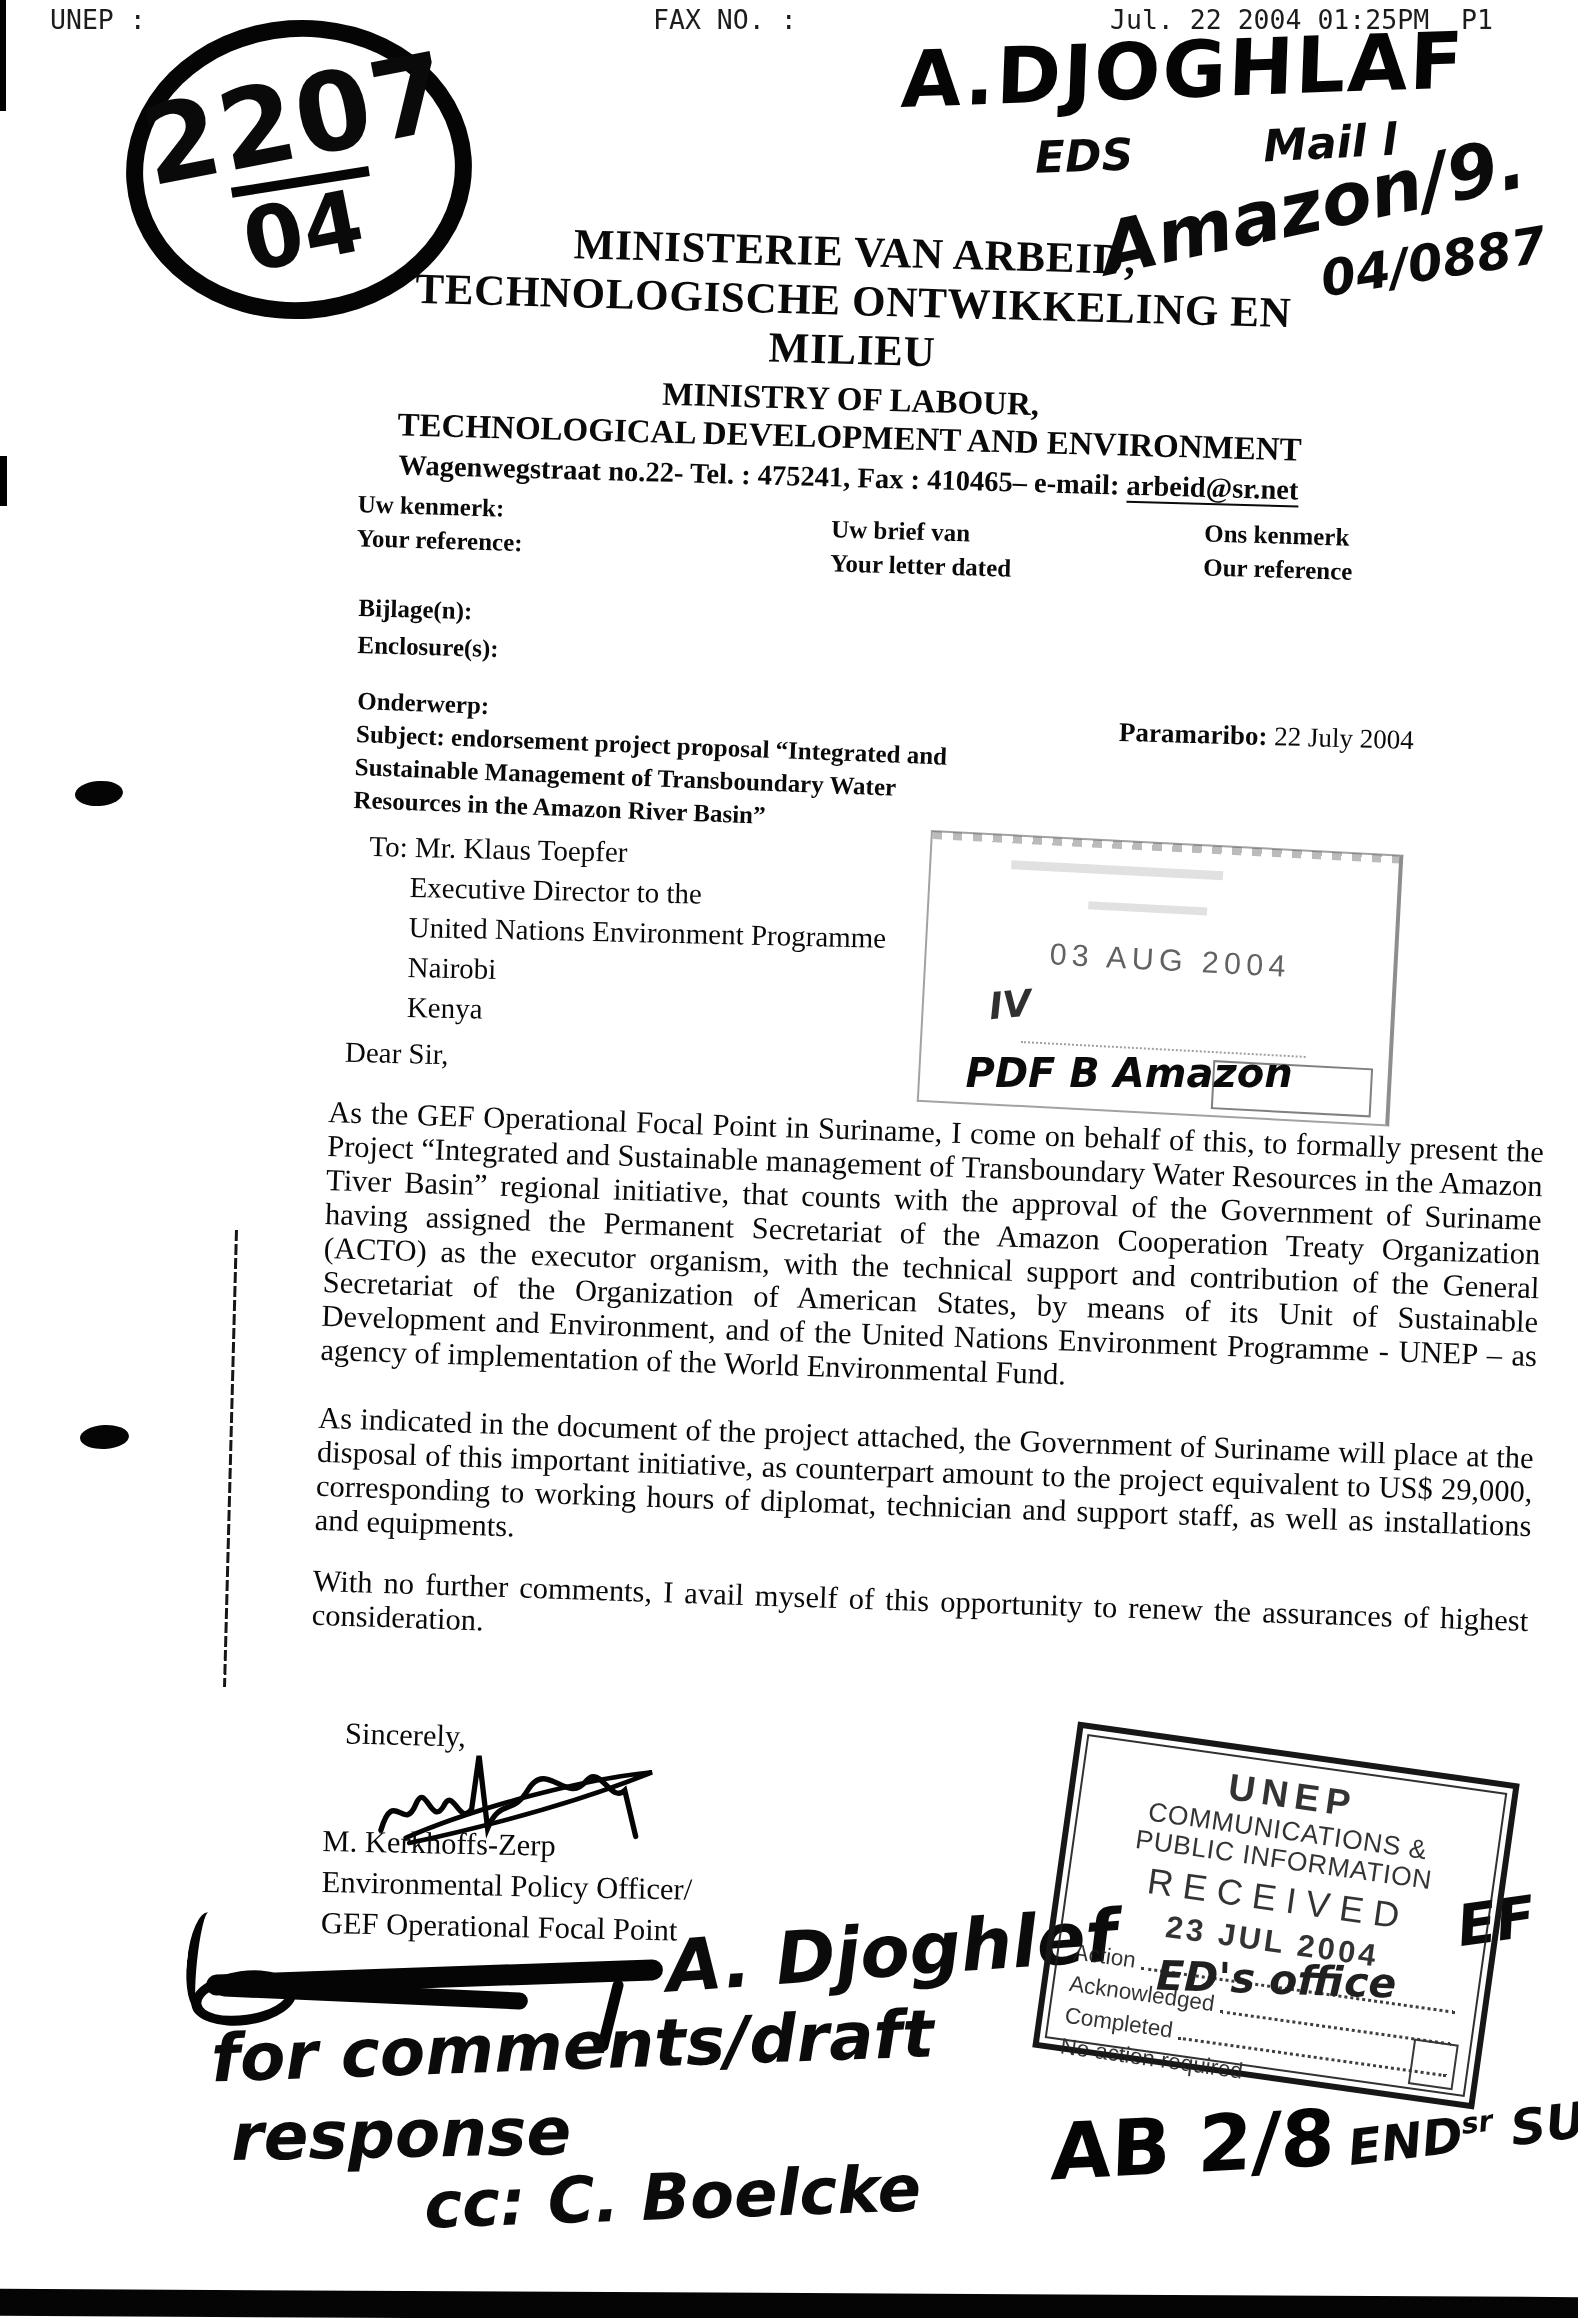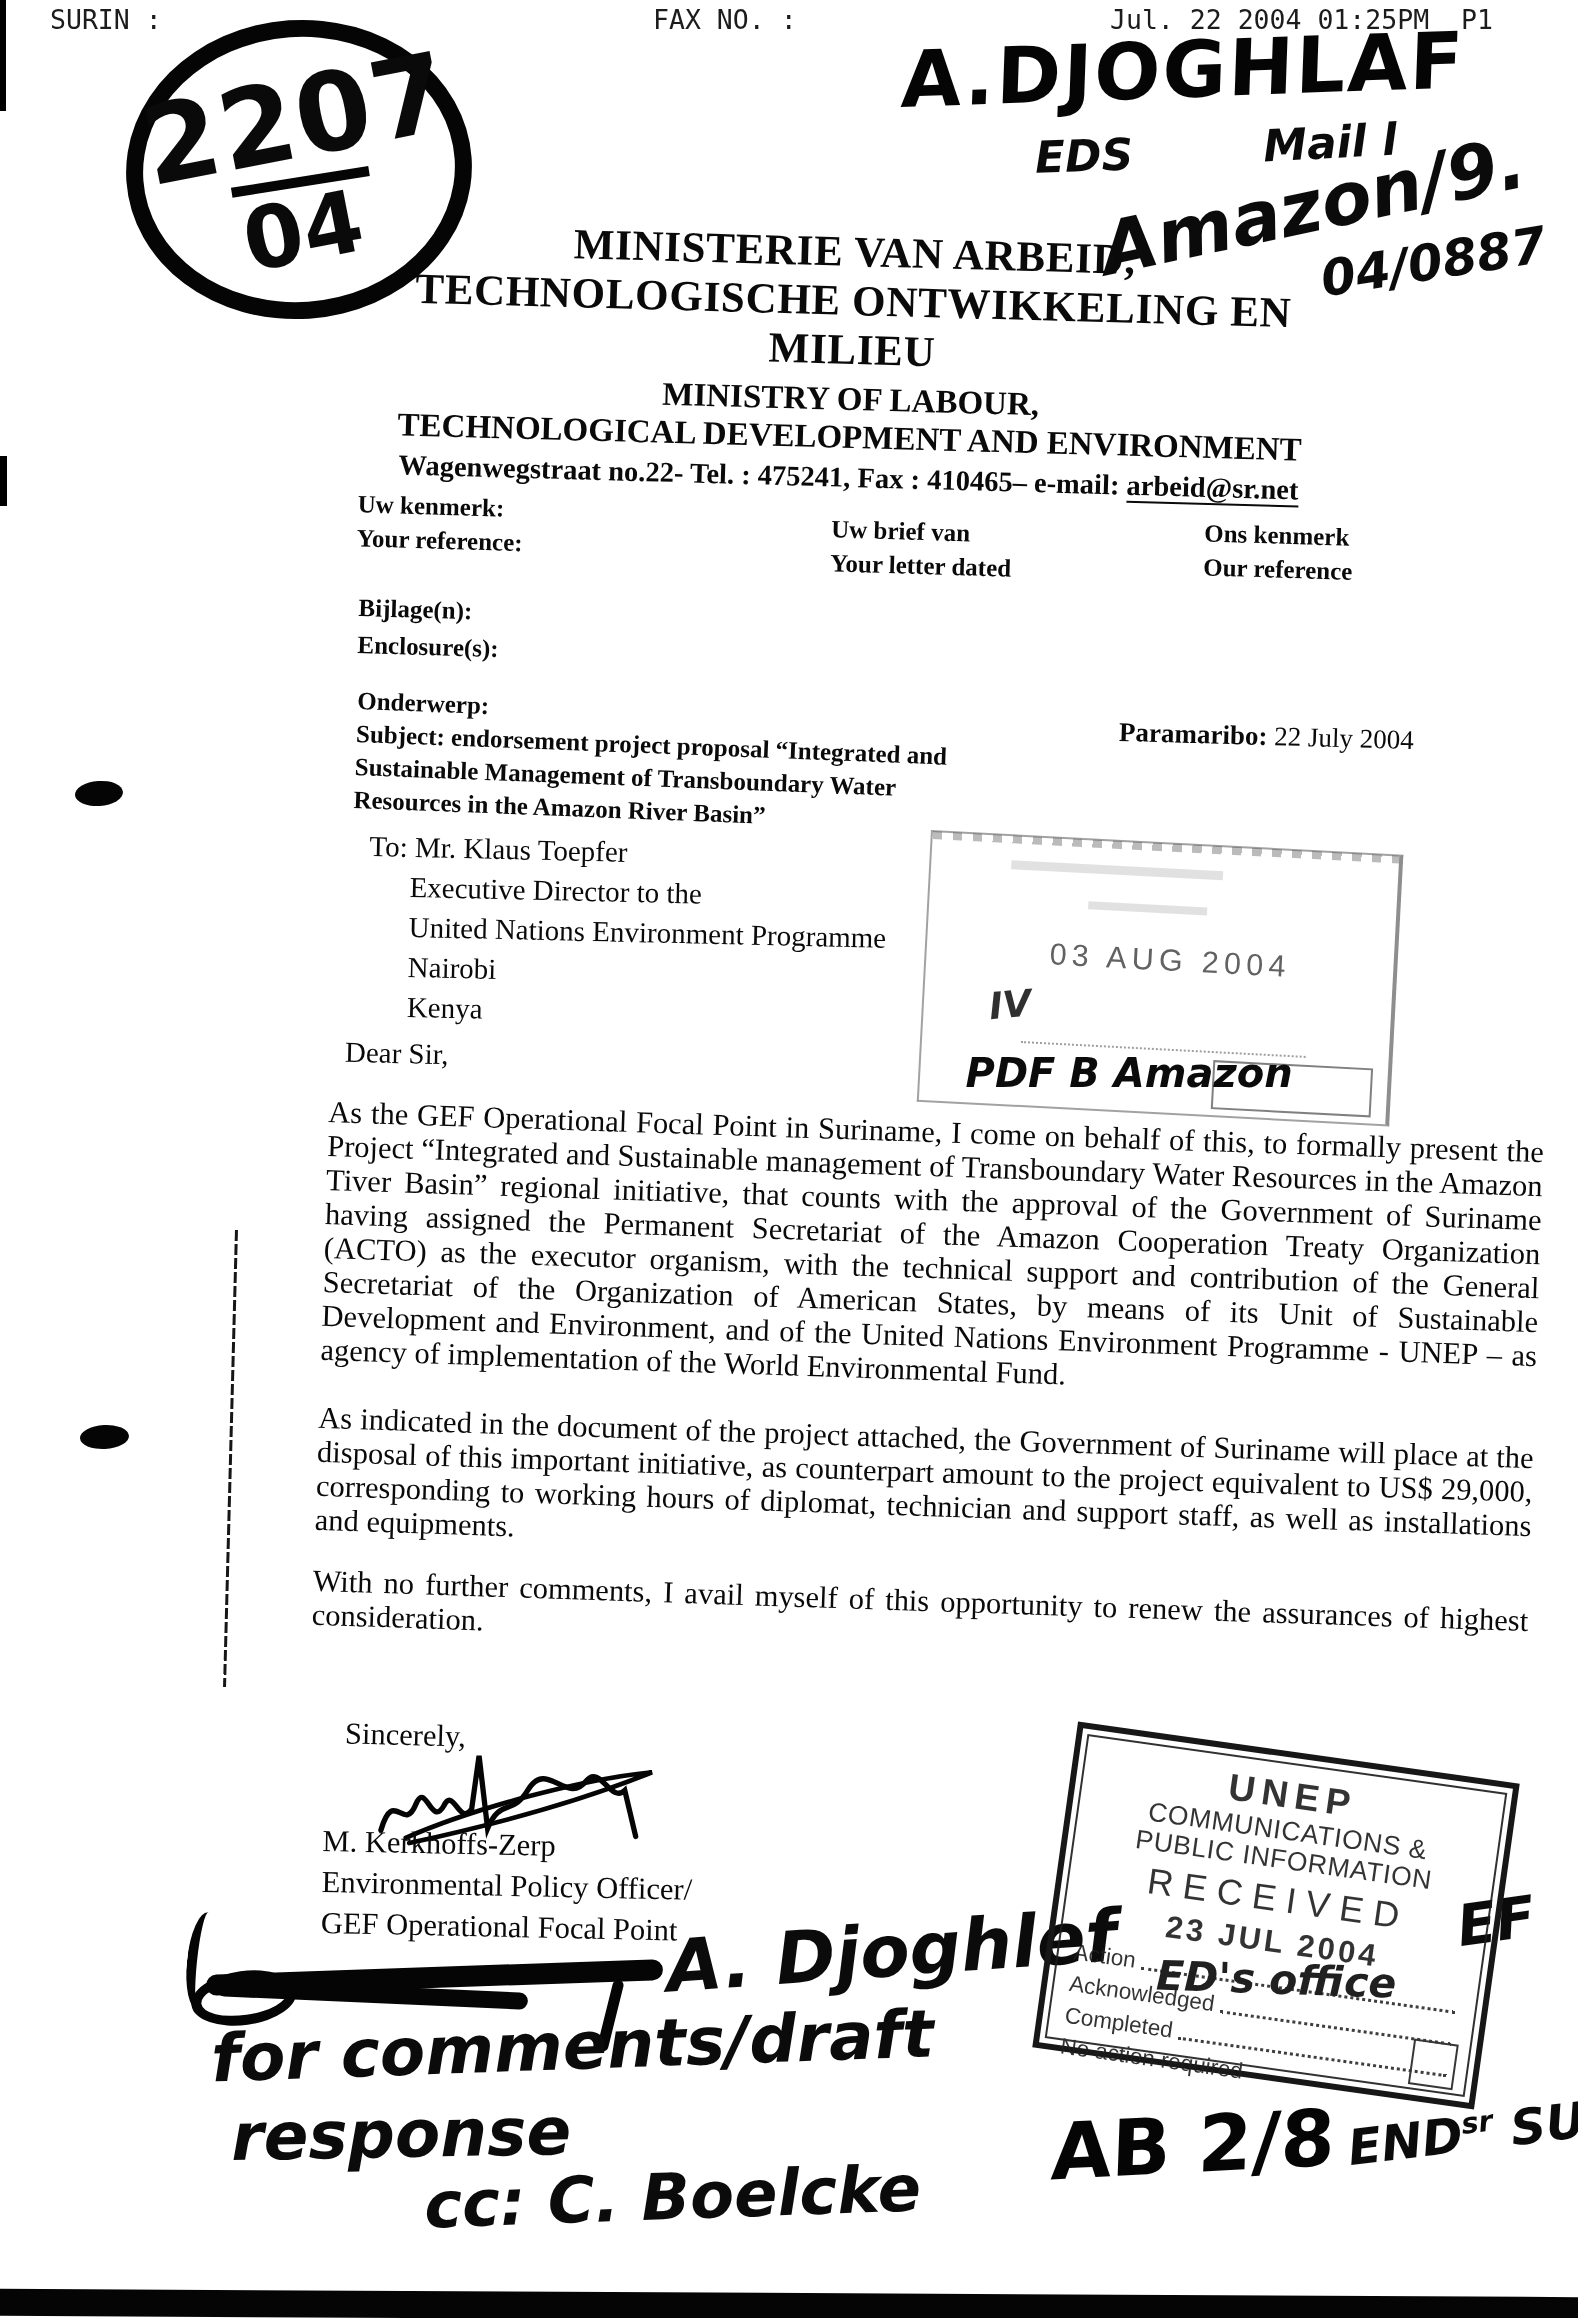--- a/index.html
+++ b/index.html
@@ -119,21 +119,21 @@
   .edge-strip{position:absolute;background:#000;}
   #edge1{left:0;top:0;width:6px;height:111px;}
   #edge2{left:0;top:456px;width:6.6px;height:50px;}
   .bottom-bar{position:absolute;left:-6.6px;top:2293px;width:1594px;height:26.5px;background:#050505;transform:rotate(.3deg);}
 </style>
 </head>
 <body>
 
 <div class="page">
 
-  <div class="faxline" id="fax-from">SURIN :</div>
+  <div class="faxline" id="fax-from">UNEP :</div>
   <div class="faxline" id="fax-no">FAX NO. :</div>
   <div class="faxline" id="fax-ts">Jul. 22 2004 01:25PM  P1</div>
 
   <div class="edge-strip" id="edge1"></div>
   <div class="edge-strip" id="edge2"></div>
 
   <div class="routing-circle">
     <div class="routing-number">2207</div>
     <div class="routing-bar"></div>
     <div class="routing-year">04</div>

